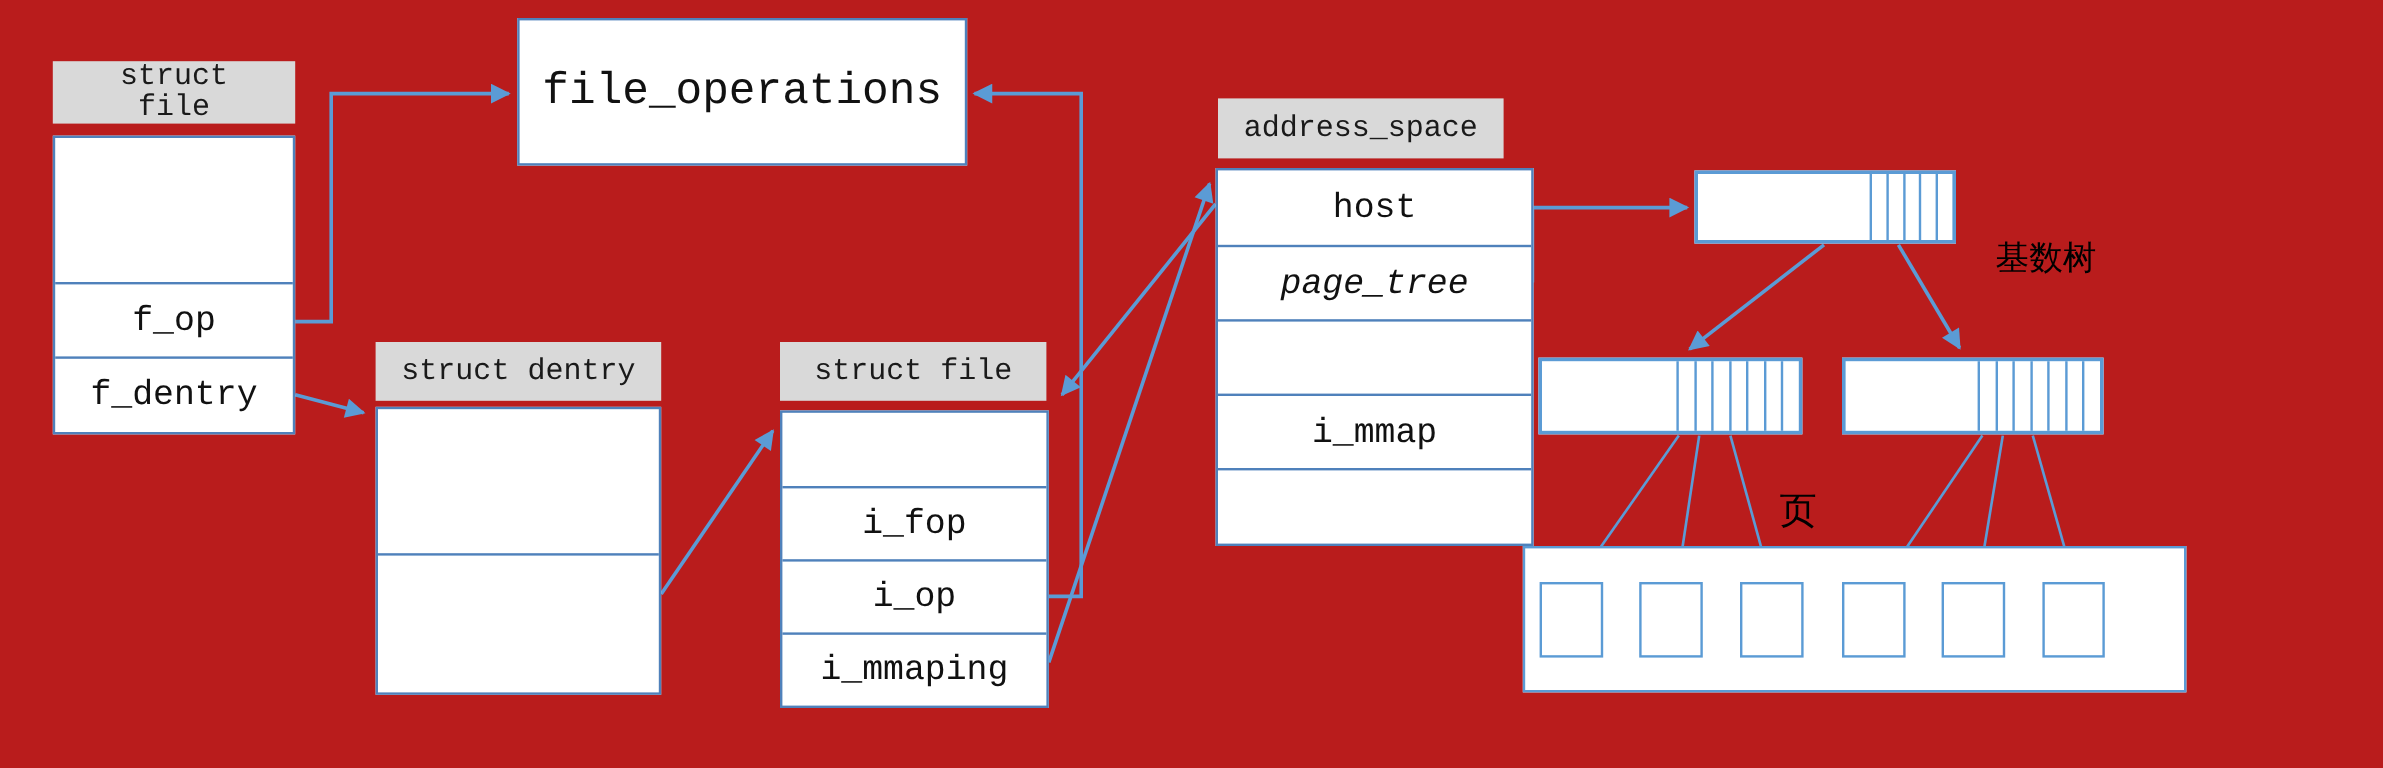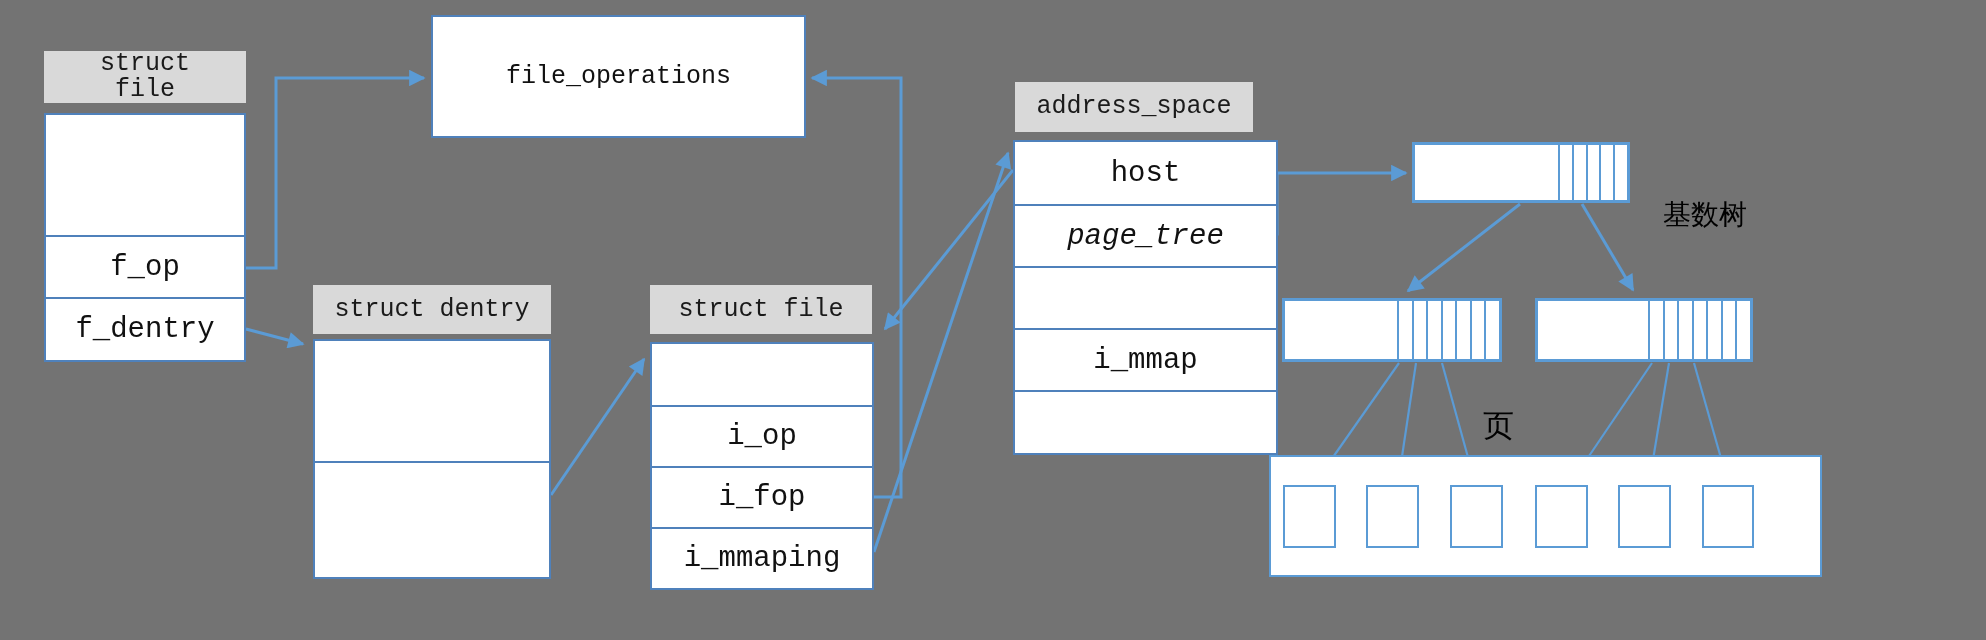--- a/index.html
+++ b/index.html
@@ -1,29 +1,29 @@
 <!DOCTYPE html>
 <html><head>
 <meta charset="utf-8">
 <style>
   html,body{margin:0;padding:0;background:#fff;}
-  .stage{position:relative;width:1986px;height:640px;background:#737373;overflow:hidden;
+  .stage{position:relative;width:1986px;height:640px;background:#b91c1c;overflow:hidden;
          font-family:"Liberation Mono",monospace;color:#111;}
   svg.wires{position:absolute;left:0;top:0;width:1986px;height:640px;pointer-events:none;}
 
   .gray-label{position:absolute;background:#d9d9d9;display:flex;flex-direction:column;
               align-items:center;justify-content:center;font-size:25px;line-height:26px;
               color:#1a1a1a;text-align:center;box-sizing:border-box;}
   .sbox{position:absolute;background:#fff;border:2.5px solid #4f81bb;box-sizing:border-box;
         display:flex;flex-direction:column;}
   .srow{box-sizing:border-box;display:flex;align-items:center;justify-content:center;
         font-size:29px;color:#111;}
   .srow + .srow{border-top:2.5px solid #4f81bb;}
   .single{position:absolute;background:#fff;border:2.5px solid #4f81bb;box-sizing:border-box;
-          display:flex;align-items:center;justify-content:center;font-size:25px;color:#111;}
+          display:flex;align-items:center;justify-content:center;font-size:37px;color:#111;}
 
   .node{position:absolute;background:#fff;border:3px solid #5b9bd5;box-sizing:border-box;
         display:flex;flex-direction:row;}
   .node .spacer{box-sizing:border-box;}
   .node .cell{flex:1;box-sizing:border-box;border-left:2.5px solid #5b9bd5;}
 
   .pagebig{position:absolute;background:#fff;border:2px solid #5b9bd5;box-sizing:border-box;}
   .pagebox{position:absolute;background:#fff;border:2.5px solid #5b9bd5;box-sizing:border-box;}
 
   .cjk{position:absolute;color:#000;font-family:"DejaVu Sans",sans-serif;font-weight:500;}
@@ -80,22 +80,22 @@
   <div class="sbox" style="left:313px;top:339px;width:238px;height:240px;">
     <div class="srow" style="height:120px;"></div>
     <div class="srow" style="height:55px;"></div>
   </div>
 
   <div class="gray-label" style="left:650px;top:285px;width:222px;height:49px;">
     <span>struct file</span>
   </div>
   <div class="sbox" style="left:650px;top:342px;width:224px;height:248px;">
     <div class="srow" style="height:61px;"></div>
+    <div class="srow" style="height:61px;">i_fop</div>
     <div class="srow" style="height:61px;">i_op</div>
-    <div class="srow" style="height:61px;">i_fop</div>
     <div class="srow" style="height:60px;">i_mmaping</div>
   </div>
 
   <div class="gray-label" style="left:1015px;top:82px;width:238px;height:50px;">
     <span>address_space</span>
   </div>
   <div class="sbox" style="left:1013px;top:140px;width:265px;height:315px;">
     <div class="srow" style="height:62px;">host</div>
     <div class="srow" style="height:62px;font-style:italic;">page_tree</div>
     <div class="srow" style="height:62px;"></div>

